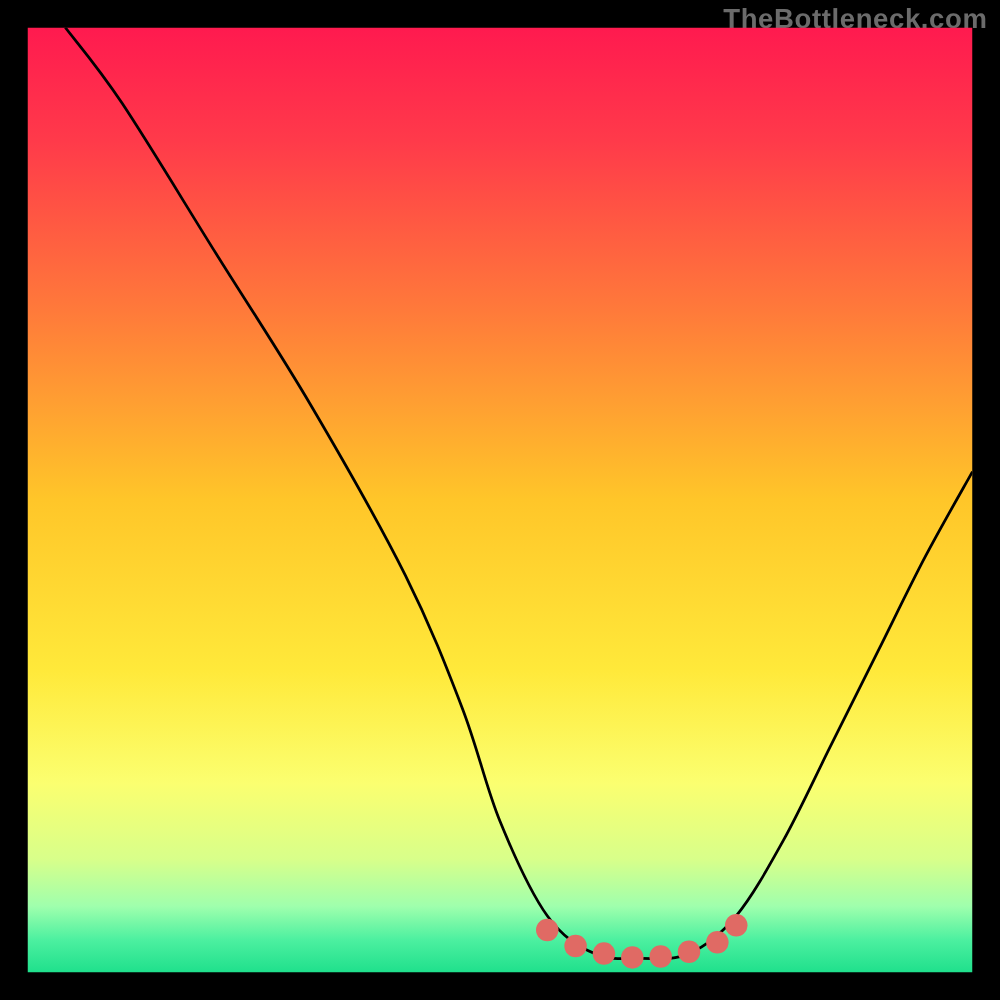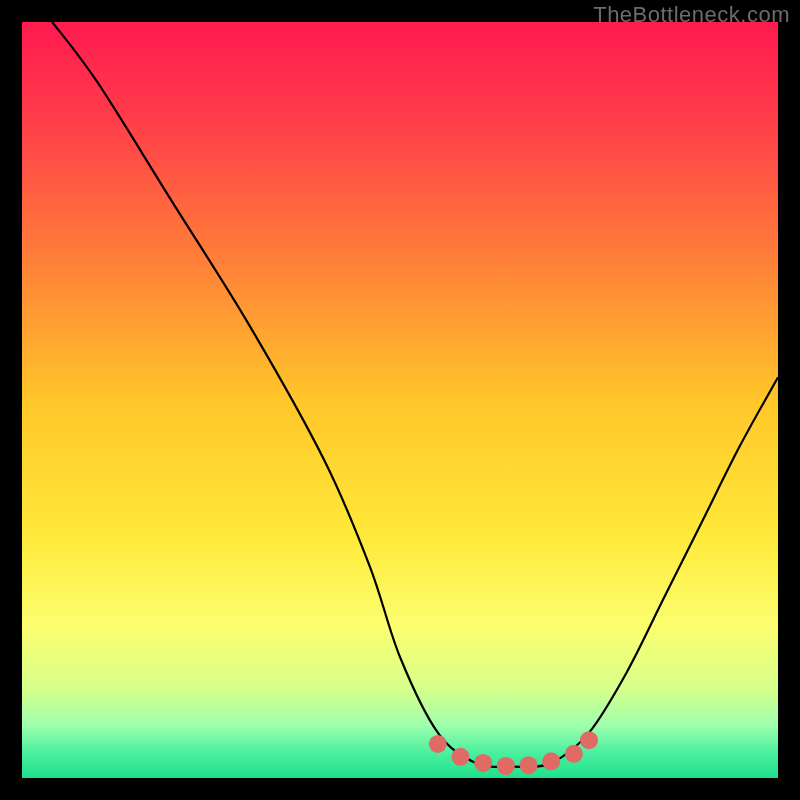--- a/index.html
+++ b/index.html
@@ -19,21 +19,21 @@
     width: 756px;
     height: 756px;
     box-sizing: border-box;
   }
   .watermark {
     position: absolute;
     top: 2px;
     right: 10px;
     color: #6b6b6b;
     font-size: 22px;
-    font-weight: 400;
+    font-weight: 700;
     letter-spacing: 0.5px;
     user-select: none;
   }
   svg {
     display: block;
   }
 </style>
 </head>
 <body>
 

